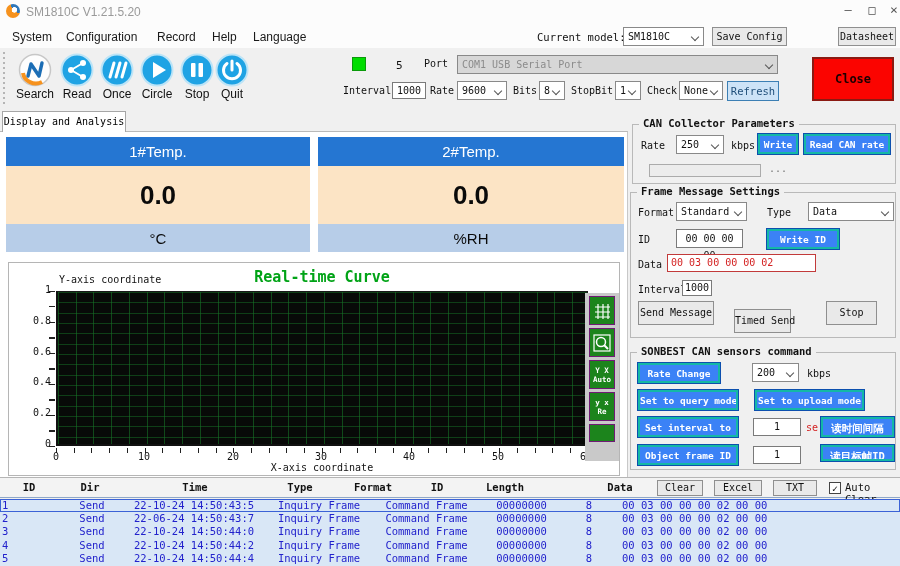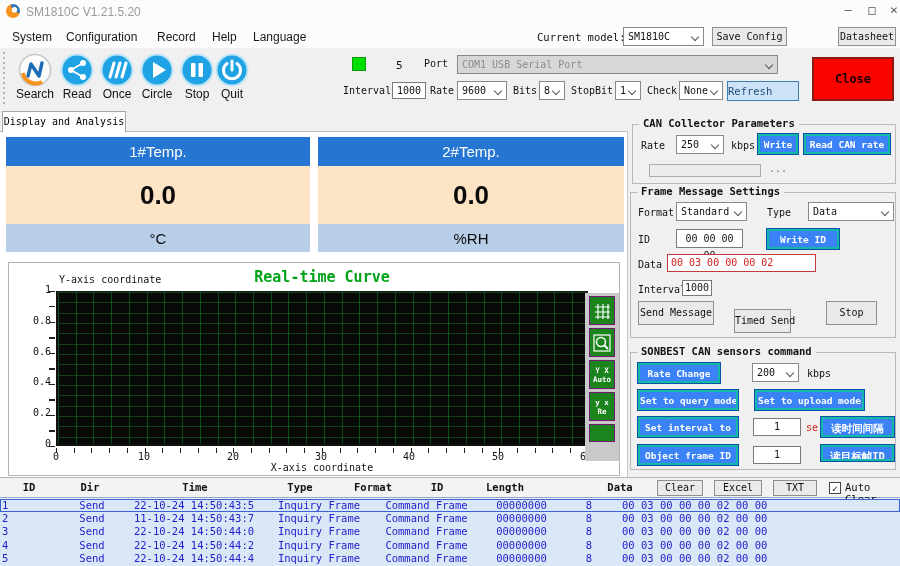--- a/index.html
+++ b/index.html
@@ -41,21 +41,21 @@
   .lrow{display:grid;grid-template-columns:60px 64px 140px 110px 105px 85px 50px 1fr;height:13.2px;font:10.5px "DejaVu Sans Mono",monospace;color:#2222cc;line-height:13px;cursor:default}
   .lrow span{text-align:center;overflow:hidden;white-space:nowrap}
   .lrow span:first-child{text-align:left;padding-left:2px}
   .lrow span:last-child{text-align:left;padding-left:8px}
   .lrow.sel{outline:1px solid #3b62d6;outline-offset:-1px}
   .chkbox{position:absolute;left:829px;top:4px;width:12px;height:12px;background:#fff;border:1px solid #444;font:10px "DejaVu Sans Mono",monospace;line-height:11px;text-align:center;color:#222;cursor:pointer}
   .appicon{position:absolute;left:6px;top:4px;width:14px;height:14px;border-radius:50%;background:radial-gradient(circle at 60% 42%,#fff 0 2.5px,transparent 3px),conic-gradient(from 210deg,#f6921e 0 130deg,#2e77bb 130deg 260deg,#f6921e 260deg 360deg)}
   .grip{position:absolute;left:3px;top:52px;width:2px;height:52px;background:repeating-linear-gradient(180deg,#b5b5b5 0 2px,transparent 2px 5px)}
   .ind{position:absolute;left:352px;top:57px;width:14px;height:14px;background:#00dd00;border:1px solid #0a9a0a}
   .redclose{position:absolute;left:812px;top:57px;width:82px;height:44px;background:#fb0400;border:2px solid #8b1a12;color:#1a0000;font:bold 12px "DejaVu Sans Mono",monospace;text-align:center;line-height:40px;cursor:pointer}
-  .refresh{position:absolute;left:727px;top:81px;width:72px;height:20px;background:#cde3f7;border:1px solid #3c7fb4;color:#1f4e79;font:10.5px "DejaVu Sans Mono",monospace;line-height:18px;cursor:pointer}
+  .refresh{position:absolute;left:727px;top:81px;width:52px;height:20px;background:#cde3f7;border:1px solid #3c7fb4;color:#1f4e79;font:10.5px "DejaVu Sans Mono",monospace;text-align:center;line-height:18px;cursor:pointer}
   .pbar{position:absolute;background:#ececec;border:1px solid #ababab}
 </style>
 </head>
 <body>
 
 <div id="app">
 
   <div class="topband"></div>
 
   <span class="appicon"></span>
@@ -270,21 +270,21 @@
         <span>22-10-24 14:50:43:5</span>
         <span>Inquiry Frame</span>
         <span>Command Frame</span>
         <span>00000000</span>
         <span>8</span>
         <span>00 03 00 00 00 02 00 00</span>
     </div>
     <div class="lrow">
       <span>2</span>
         <span>Send</span>
-        <span>11-10-24 14:50:43:7</span>
+        <span>22-06-24 14:50:43:7</span>
         <span>Inquiry Frame</span>
         <span>Command Frame</span>
         <span>00000000</span>
         <span>8</span>
         <span>00 03 00 00 00 02 00 00</span>
     </div>
     <div class="lrow">
       <span>3</span>
         <span>Send</span>
         <span>22-10-24 14:50:44:0</span>

